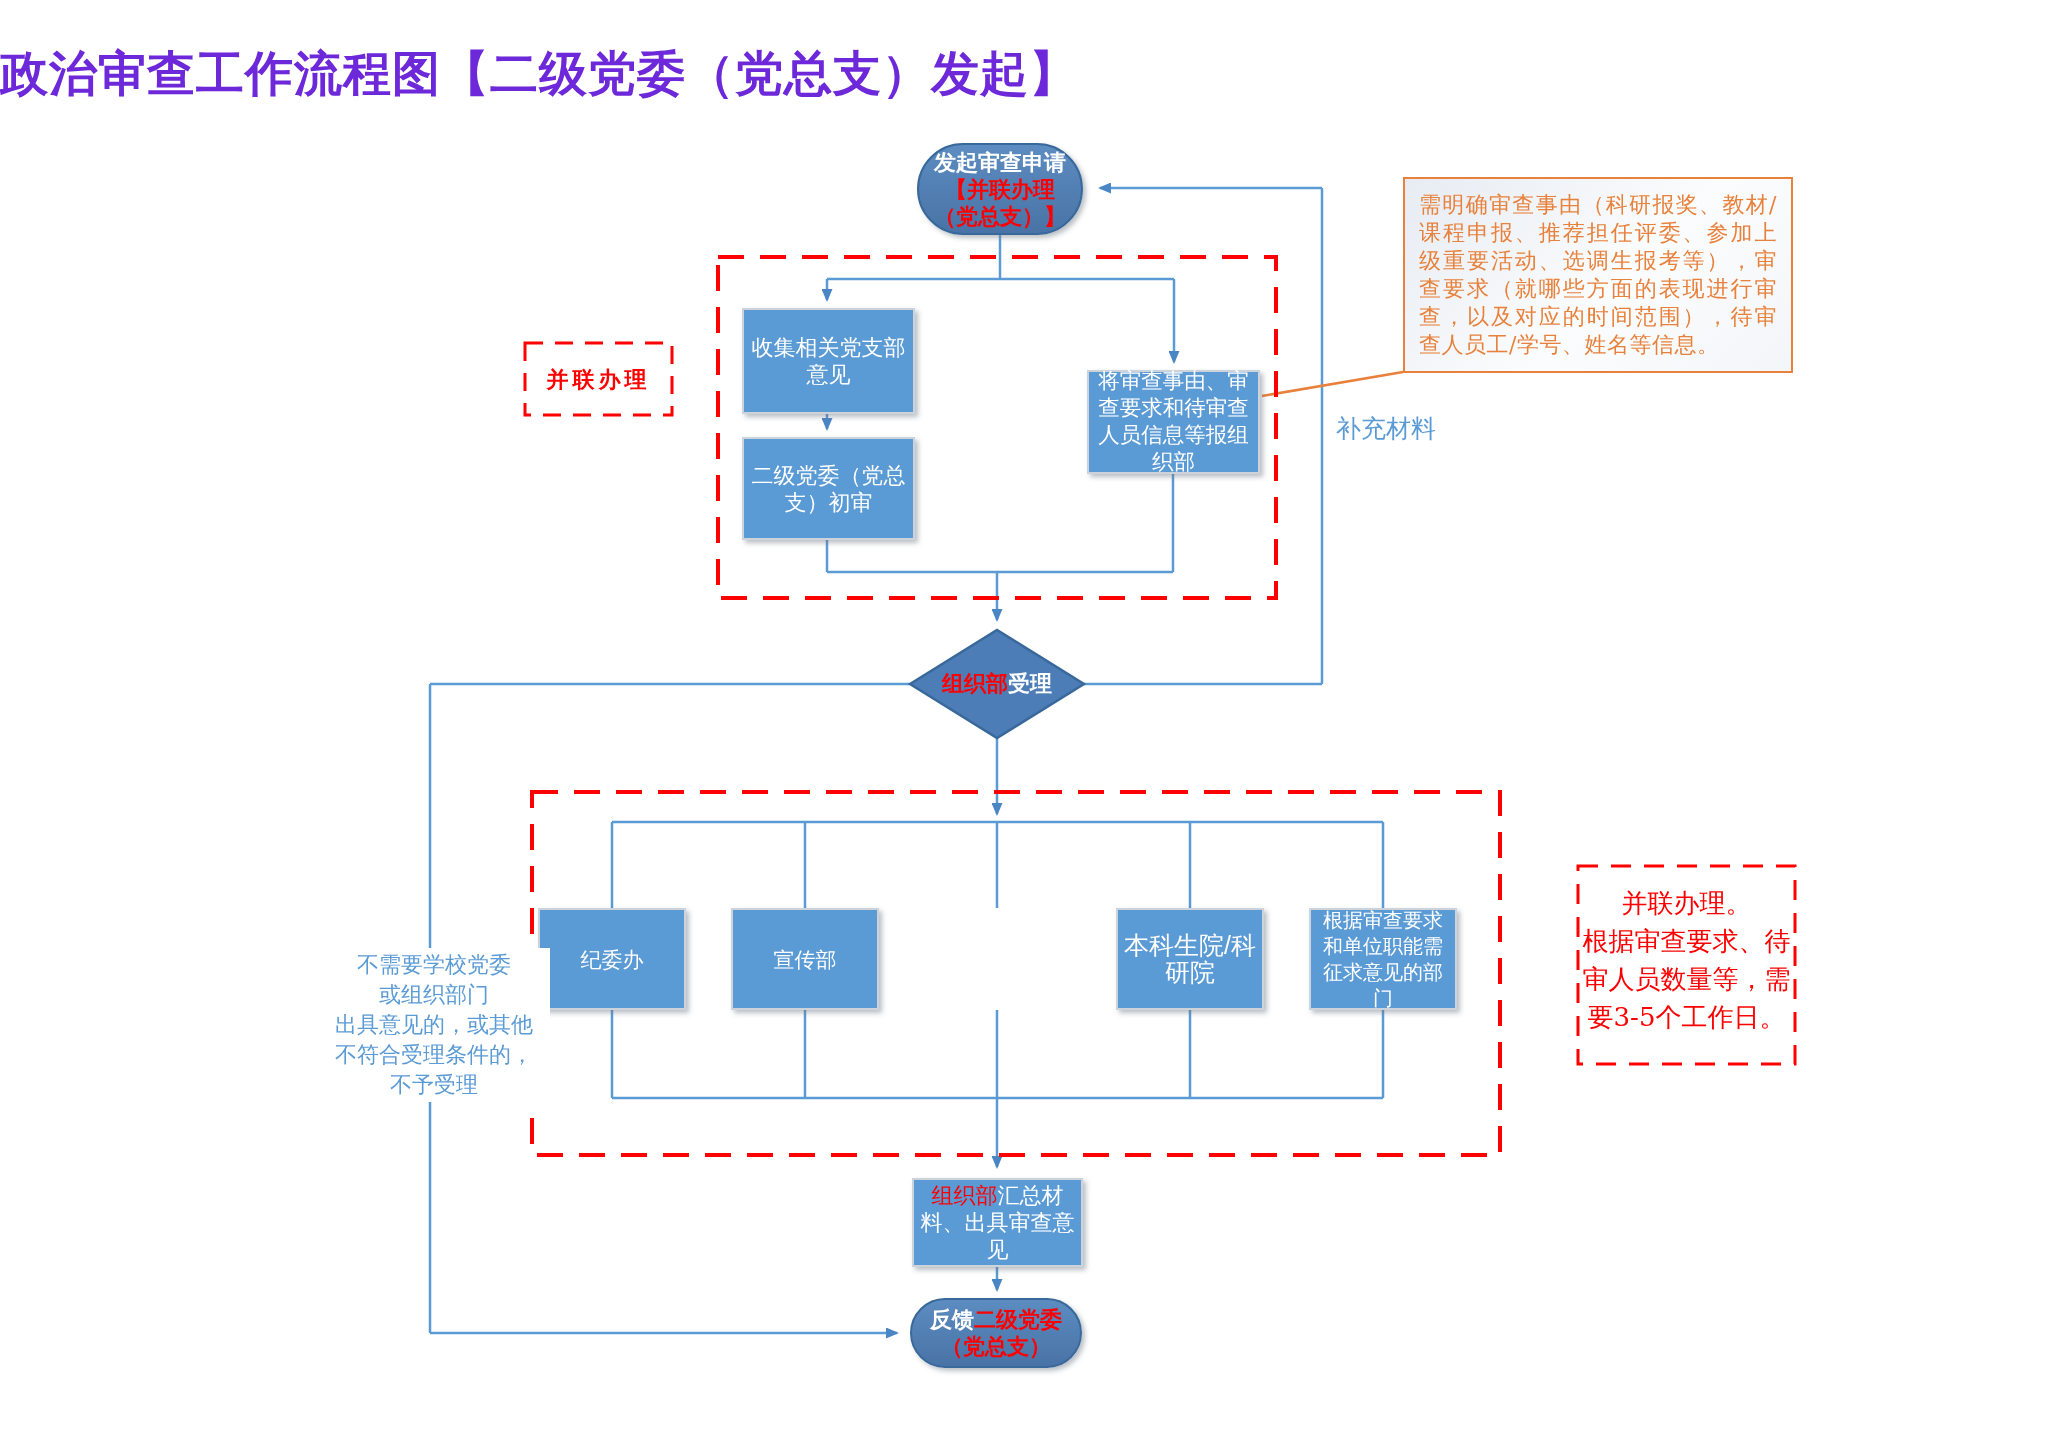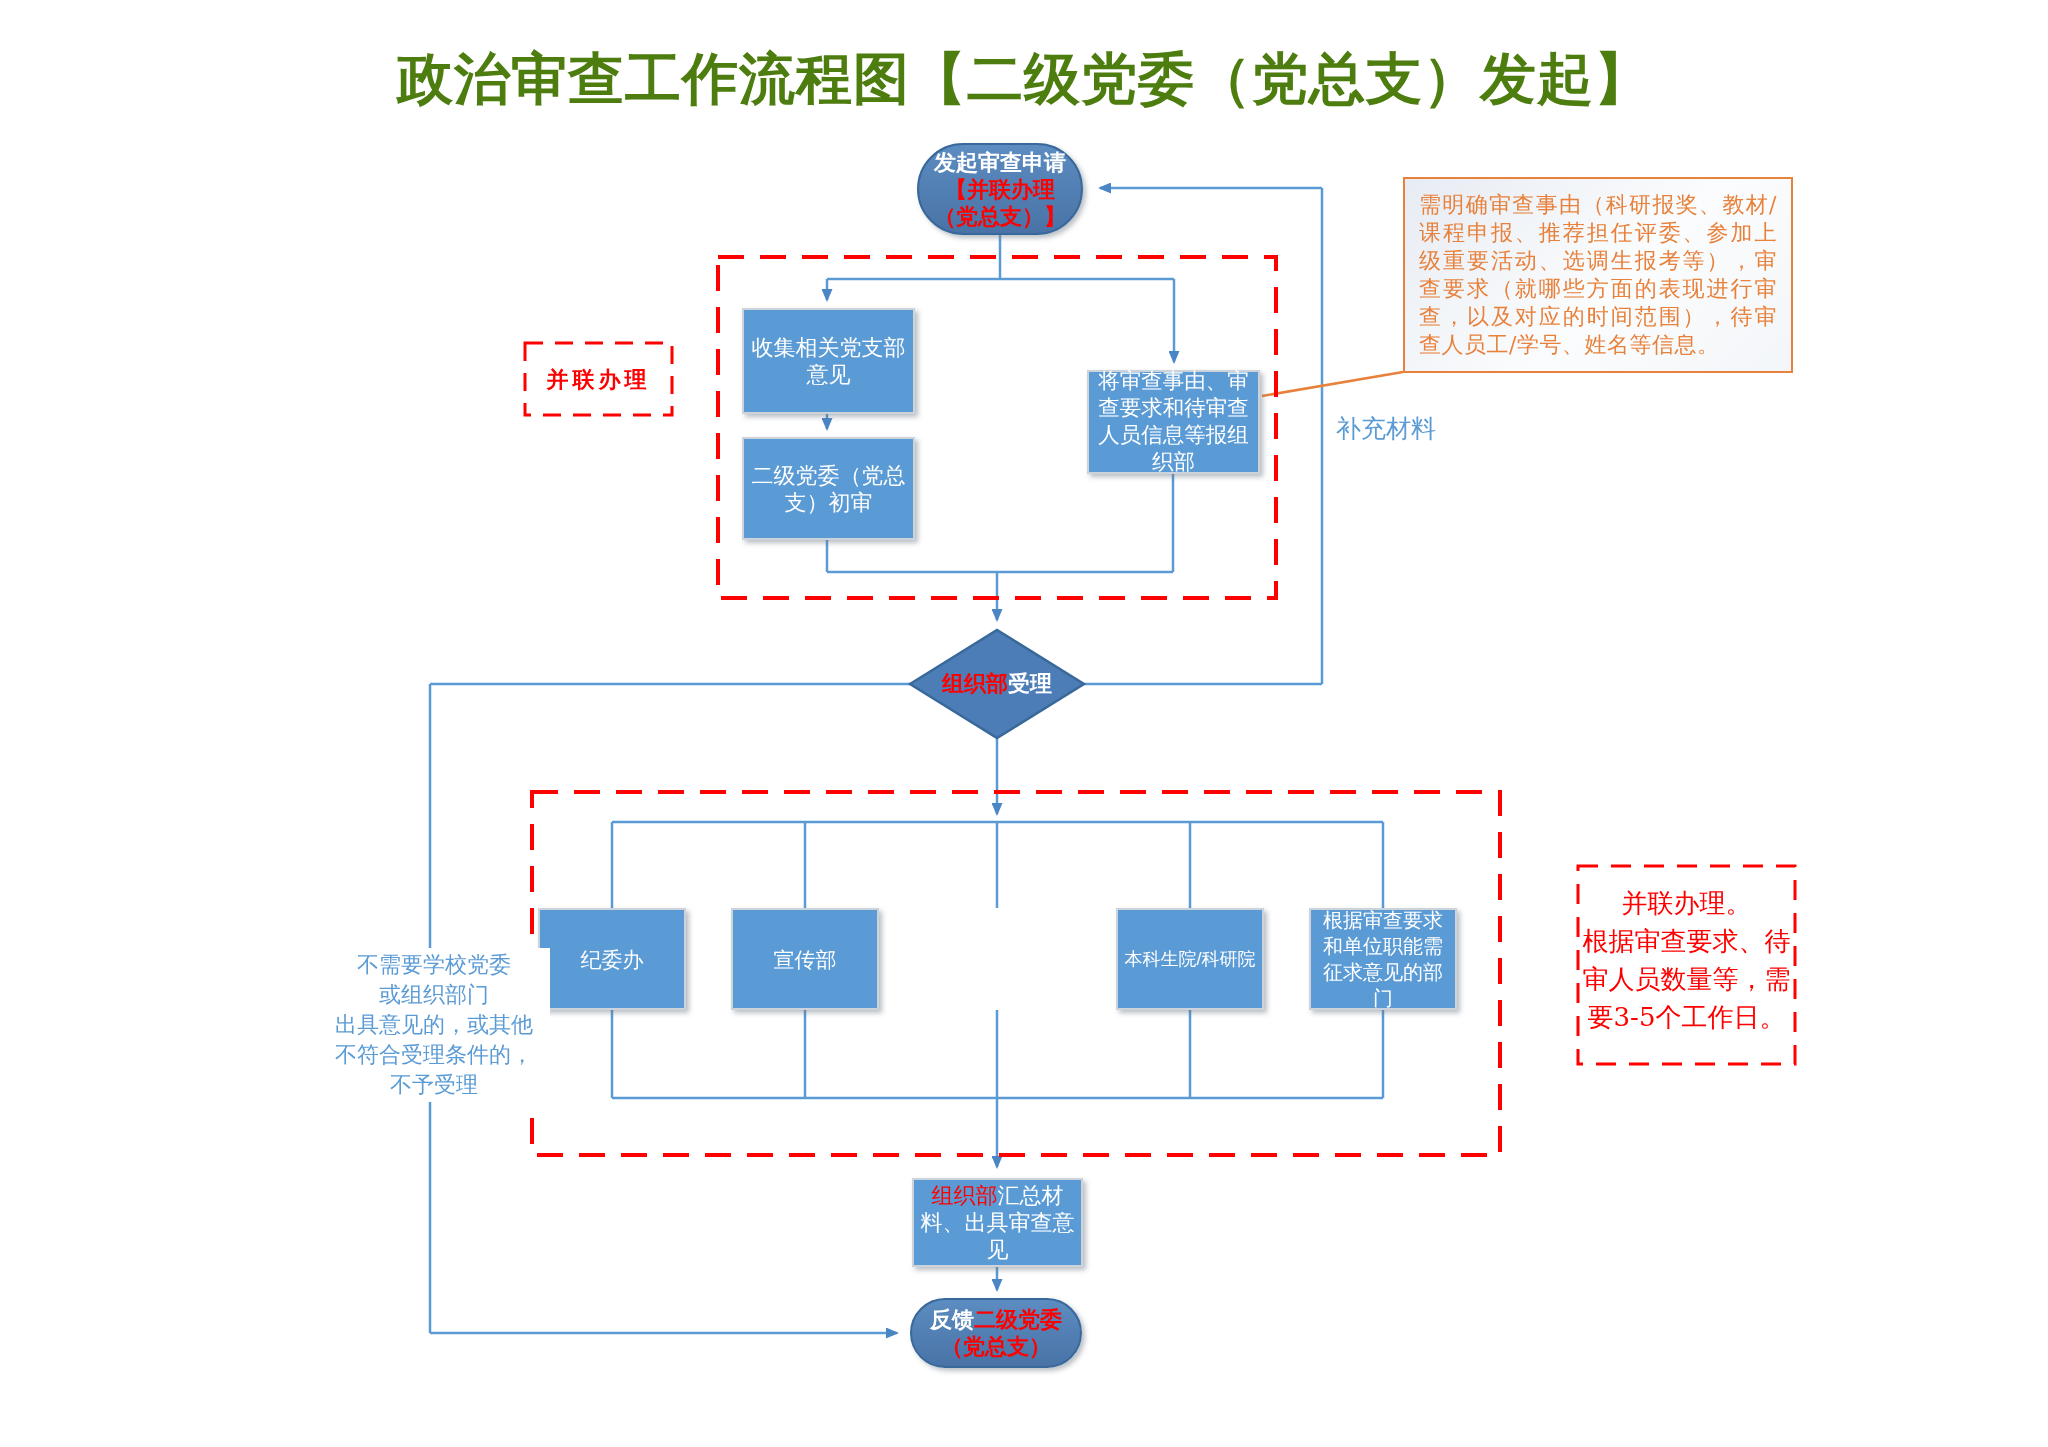--- a/index.html
+++ b/index.html
@@ -3,22 +3,22 @@
 <meta charset="utf-8">
 <style>
   html,body{margin:0;padding:0;background:#ffffff;}
   .stage{position:relative;width:2048px;height:1447px;background:#ffffff;overflow:hidden;
          font-family:"Liberation Sans", sans-serif;}
   
   .wires{position:absolute;left:0;top:0;width:2048px;height:1447px;z-index:1;}
   .node{position:absolute;z-index:2;display:flex;align-items:center;justify-content:center;
         text-align:center;color:#ffffff;box-sizing:border-box;}
   
-  .title{position:absolute;left:0;right:0;top:42px;z-index:2;text-align:center;
-         font-family:"DejaVu Serif", serif;font-weight:800;font-size:56px;color:#4d7c0f;
+  .title{position:absolute;left:0;right:0;top:42px;z-index:2;text-align:left;
+         font-family:"DejaVu Serif", serif;font-weight:800;font-size:48px;color:#6d28d9;
          letter-spacing:1px;}
   
   .rectnode{background:#5B9BD5;border:2px solid #CDD3DA;
             box-shadow:3px 3px 5px rgba(100,110,125,.45);
             font-size:22px;line-height:27px;padding:4px 3px;text-align:center;}
   .oval{background:linear-gradient(180deg,#5C8CC1 0%,#4973A6 100%);
         border:2.5px solid #39689B;border-radius:46px;
         box-shadow:3px 3px 5px rgba(120,130,140,.5);
         font-size:22px;line-height:27px;font-weight:bold;}
   .diamond-label{background:transparent;font-size:22px;font-weight:bold;z-index:3;}
@@ -125,21 +125,21 @@
       <span class="t-red">组织部</span><span class="t-white">受理</span>
     </span>
   </div>
 
   <div class="node rectnode" style="left:538px;top:908px;width:148px;height:102px;font-size:21px;">
     <span>纪委办</span>
   </div>
   <div class="node rectnode" style="left:731px;top:908px;width:148px;height:102px;font-size:21px;">
     <span>宣传部</span>
   </div>
-  <div class="node rectnode" style="left:1116px;top:908px;width:148px;height:102px;font-size:18px;">
+  <div class="node rectnode" style="left:1116px;top:908px;width:148px;height:102px;font-size:25px;">
     <span>本科生院/科研院</span>
   </div>
   <div class="node rectnode" style="left:1309px;top:908px;width:148px;height:102px;font-size:20px;line-height:26px;">
     <span>根据审查要求和单位职能需征求意见的部门</span>
   </div>
 
   <div class="node rectnode" style="left:912px;top:1178px;width:171px;height:89px;">
     <span>
       <span class="t-red">组织部</span><span class="t-white">汇总材料、出具审查意见</span>
     </span>

